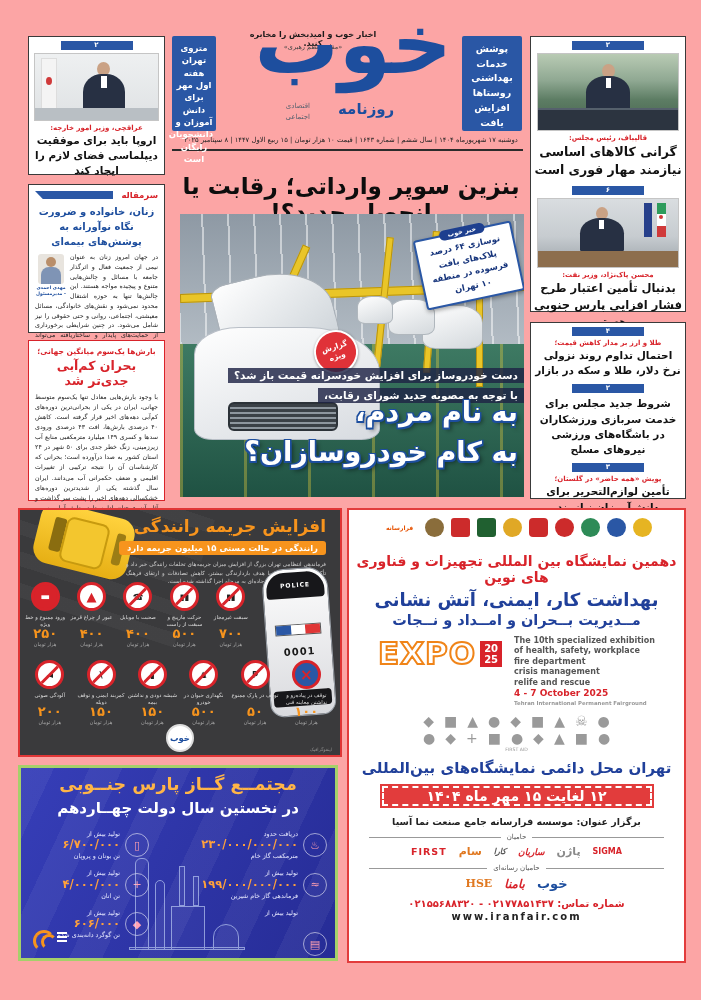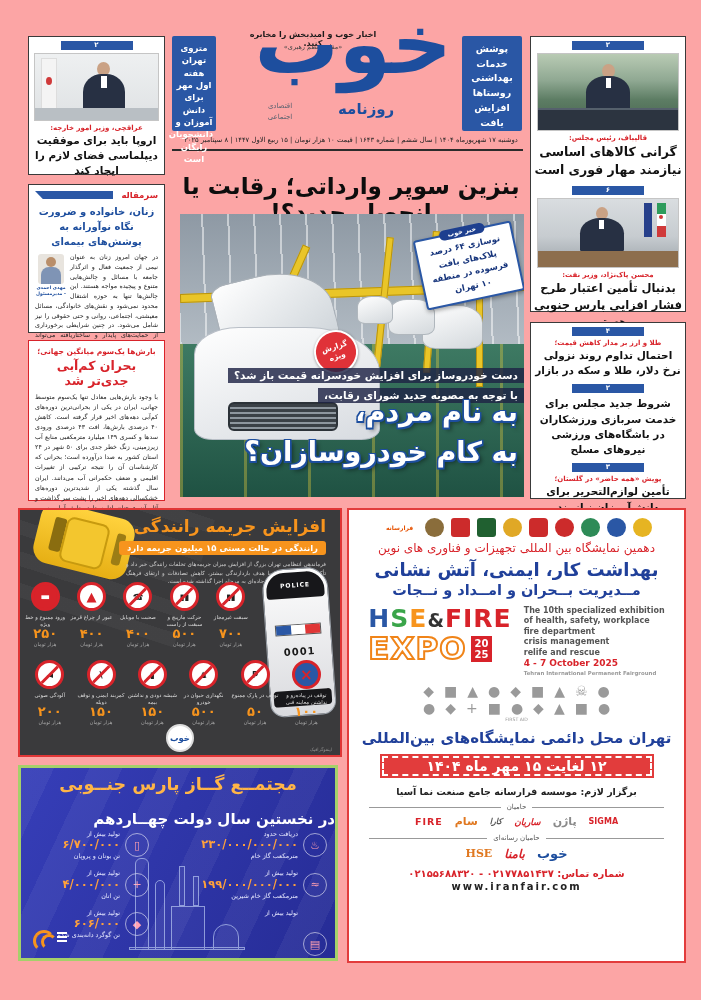--- a/index.html
+++ b/index.html
@@ -4,21 +4,21 @@
 <style>
   html,body{margin:0;padding:0;background:#fff;}
   .page{position:relative;width:701px;height:1000px;background:#fca5a5;overflow:hidden;
         font-family:"DejaVu Sans","Liberation Sans",sans-serif;direction:rtl;}
   .abs{position:absolute;}
   
   .m-tagline{position:absolute;top:30px;left:246px;width:134px;text-align:center;font-size:8px;font-weight:bold;color:#1a1a1a;}
   .m-attr{position:absolute;top:43px;left:268px;width:90px;text-align:center;font-size:6.5px;color:#444;}
   .logo-main{position:absolute;top:0px;left:292px;width:160px;text-align:center;font-size:84px;line-height:1.05;font-weight:800;color:#1d4e9e;}
   .logo-prefix{position:absolute;top:100px;left:338px;font-size:15px;font-weight:800;color:#1d4e9e;}
-  .logo-tags{position:absolute;top:101px;left:250px;width:60px;text-align:center;font-size:7px;color:#55606e;line-height:1.5;}
+  .logo-tags{position:absolute;top:101px;left:250px;width:60px;font-size:7px;color:#55606e;line-height:1.5;}
   .dateline{position:absolute;top:136px;left:178px;width:346px;text-align:center;font-size:6.8px;color:#222;}
   .m-rule{position:absolute;top:149px;left:172px;width:351px;height:2px;background:#2b2b2b;}
   
   .promo{position:absolute;background:#2a57a5;color:#fff;font-weight:bold;text-align:center;border-radius:2px;padding:6px 3px;box-sizing:border-box;}
   #promo-metro{left:172px;top:36px;width:44px;height:95px;font-size:8.5px;line-height:1.45;}
   #promo-health{left:462px;top:36px;width:60px;height:95px;font-size:9.5px;line-height:1.55;}
   
   .bx{position:absolute;background:#fff;border:1px solid #3a3a3a;box-sizing:border-box;}
   .pgbar{width:72px;height:9px;background:#2a57a5;color:#fff;font-size:7px;line-height:9px;text-align:center;margin:4px auto 3px;font-weight:bold;}
   .kick{color:#d8232a;font-size:7px;font-weight:bold;text-align:center;margin-top:3px;}
@@ -109,40 +109,40 @@
   .fcirc.t-triangle{color:#d8232a;font-size:13px;}
   .flabel{font-size:5.4px;color:#ddd;margin-top:3px;height:13px;line-height:1.25;overflow:hidden;}
   .fval{font-size:13px;color:#f7941d;font-weight:800;line-height:1.1;}
   .funit{font-size:5px;color:#aaa;}
   .t-brand{position:absolute;bottom:3px;left:50%;transform:translateX(-50%);width:24px;height:24px;border-radius:50%;background:#fff;border:2px solid #ddd;display:flex;align-items:center;justify-content:center;color:#1d4e9e;font-weight:800;font-size:8.5px;}
   .t-credit{position:absolute;bottom:3px;right:8px;font-size:4.6px;color:#8d8d8d;}
   
   #p-ad{position:absolute;left:18px;top:765px;width:320px;height:196px;background:linear-gradient(120deg,#363eb8,#262c96);border:3px solid #a5d06a;box-sizing:border-box;overflow:hidden;}
   #p-ad::before{content:"";position:absolute;inset:0;background:repeating-linear-gradient(115deg,rgba(255,255,255,.05) 0 30px,transparent 30px 62px);}
   .p-t1{position:absolute;top:6px;left:0;right:0;text-align:center;color:#ffb547;font-size:17.5px;font-weight:800;}
-  .p-t2{position:absolute;top:31px;left:0;right:0;color:#fff;font-size:15px;font-weight:800;margin-top:11px;}
+  .p-t2{position:absolute;top:31px;left:0;right:0;text-align:center;color:#fff;font-size:15px;font-weight:800;}
   .p-col{position:absolute;top:62px;}
   #p-right{right:8px;width:146px;}
   #p-left{left:6px;width:122px;}
   .pstat{display:flex;gap:5px;align-items:center;margin-bottom:9px;}
   .picon{width:22px;height:22px;border-radius:50%;border:1px solid rgba(255,255,255,.55);color:#ff9fb0;display:flex;align-items:center;justify-content:center;font-size:11px;flex:none;}
   .pl,.ps{font-size:6.4px;color:#e8eaff;line-height:1.3;}
   .pv{font-size:11.5px;color:#ffa13b;font-weight:800;line-height:1.2;direction:rtl;}
   .p-plant{position:absolute;left:108px;bottom:8px;width:116px;height:112px;opacity:.6;}
   .tw{position:absolute;border:1px solid #cfe0ff;box-sizing:border-box;background:rgba(255,255,255,.05);}
   .p-logo{position:absolute;left:12px;bottom:10px;width:34px;height:20px;}
   .p-arc{position:absolute;border:3px solid #f7941d;border-color:#f7941d transparent transparent #f7941d;border-radius:50%;}
   
   #e-ad{position:absolute;left:347px;top:508px;width:339px;height:455px;background:#fff;border:2.5px solid #e23c3c;box-sizing:border-box;text-align:center;overflow:hidden;}
   .e-logos{display:flex;justify-content:center;align-items:center;gap:7px;margin-top:8px;}
   .edot{width:19px;height:19px;border-radius:50%;display:inline-block;}
   .c1{background:#e6b422;}.c2{background:#2a57a5;}.c3{background:#2e8b57;}.c4{background:#cc2b2b;}.c5{background:#cc2b2b;border-radius:4px;}
   .c6{background:#e0a826;}.c7{background:#206030;border-radius:3px;}.c8{background:#cc2b2b;border-radius:3px;}.c9{background:#8a6d3b;}
   .e-fr{font-size:6px;color:#e65100;font-weight:bold;width:36px;line-height:1.25;}
-  .e-l1{color:#d8232a;font-size:12px;font-weight:400;margin-top:4px;}
+  .e-l1{color:#d8232a;font-size:14px;font-weight:700;margin-top:16px;}
   .e-l2{color:#20409a;font-size:18px;font-weight:800;margin-top:4px;}
   .e-l3{color:#20409a;font-size:14.5px;font-weight:800;margin-top:2px;letter-spacing:1px;}
   .e-logoblk{display:flex;direction:ltr;justify-content:center;gap:12px;align-items:flex-start;margin-top:8px;}
   .e-row1{font-size:25px;font-weight:800;letter-spacing:1px;text-align:left;line-height:1;}
   .l-h{color:#2a57a5;}.l-s{color:#3aa54a;}.l-e{color:#f7941d;}.l-amp{color:#333;font-size:19px;}.l-fire{color:#d8232a;}
   .e-row2{display:flex;gap:4px;align-items:center;margin-top:2px;}
   .l-expo{font-size:31px;font-weight:800;color:#fff;-webkit-text-stroke:2px #f08418;line-height:1;letter-spacing:1px;}
   .e-year{background:#d8232a;color:#fff;font-size:10px;font-weight:800;line-height:1.1;padding:2px 4px;}
   .e-en{text-align:left;font-size:8px;color:#555;font-weight:bold;line-height:1.3;}
   .e-date{color:#d8232a;font-size:9px;font-weight:800;}
@@ -429,21 +429,21 @@
             <span class="pl" style="display:block;">دریافت حدود</span>
         <span class="pv" style="display:block;">۲۳۰/۰۰۰/۰۰۰/۰۰۰</span>
         <span class="ps" style="display:block;">مترمکعب گاز خام</span>
           </span>
       </div>
       <div class="pstat">
         <span class="picon">≈</span>
         <span class="ptxt">
             <span class="pl" style="display:block;">تولید بیش از</span>
         <span class="pv" style="display:block;">۱۹۹/۰۰۰/۰۰۰/۰۰۰</span>
-        <span class="ps" style="display:block;">مترمکعب گاز خام شیرین</span>
+        <span class="ps" style="display:block;">فرماندهی گاز خام شیرین</span>
           </span>
       </div>
       <div class="pstat">
         <span class="picon">▤</span>
         <span class="ptxt">
             <span class="pl" style="display:block;">تولید بیش از</span>
         <span class="pv" style="display:block;margin-top:40px;">۲۴۳/۰۰۰/۰۰۰</span>
         <span class="ps" style="display:block;">بشکه میعانات گازی</span>
           </span>
       </div>
@@ -506,23 +506,20 @@
       <span class="edot c8"></span>
       <span class="edot c9"></span>
       <span class="e-fr">فرارسانه</span>
     </div>
     <div class="e-l1">دهمین نمایشگاه بین المللی تجهیزات و فناوری های نوین</div>
     <div class="e-l2">بهداشت کار، ایمنی، آتش نشانی</div>
     <div class="e-l3">مــدیریت بــحران و امــداد و نــجات</div>
 
     <div class="e-logoblk">
       <div class="e-hse">
-        <div class="e-row1">
-          <span class="l-h">H</span><span class="l-s">S</span><span class="l-e">E</span><span class="l-amp">&amp;</span><span class="l-fire">FIRE</span>
-        </div>
         <div class="e-row2">
           <span class="l-expo">EXPO</span>
           <span class="e-year">
             <span style="display:block;">20</span>
             <span style="display:block;">25</span>
           </span>
         </div>
       </div>
       <div class="e-en">
         <div>The 10th specialized exhibition</div>
@@ -554,34 +551,34 @@
       <span>●</span>
       <span>■</span>
       <span>+</span>
       <span>◆</span>
       <span>●</span>
     </div>
     <div class="e-fa">FIRST AID</div>
 
     <div class="e-venue">تهران محل دائمی نمایشگاه‌های بین‌المللی</div>
     <div class="e-dates">۱۲ لغایت ۱۵ مهر ماه ۱۴۰۴</div>
-    <div class="e-org">برگزار لازم: موسسه فرارسانه جامع صنعت نما آسیا</div>
+    <div class="e-org">برگزار عنوان: موسسه فرارسانه جامع صنعت نما آسیا</div>
 
     <div class="e-div">
       <i></i>
         <span>حامیان</span>
         <i></i>
     </div>
     <div class="e-row-logos">
       <span class="sp sp1">SIGMA</span>
       <span class="sp sp2">پاژن</span>
       <span class="sp sp3">ساریان</span>
       <span class="sp sp4">کارا</span>
       <span class="sp sp5">سام</span>
-      <span class="sp sp6">FIRE</span>
+      <span class="sp sp6">FIRST</span>
     </div>
 
     <div class="e-div">
       <i></i>
         <span>حامیان رسانه‌ای</span>
         <i></i>
     </div>
     <div class="e-row-logos">
       <span class="md1">خوب</span>
       <span class="md2">بامنا</span>

